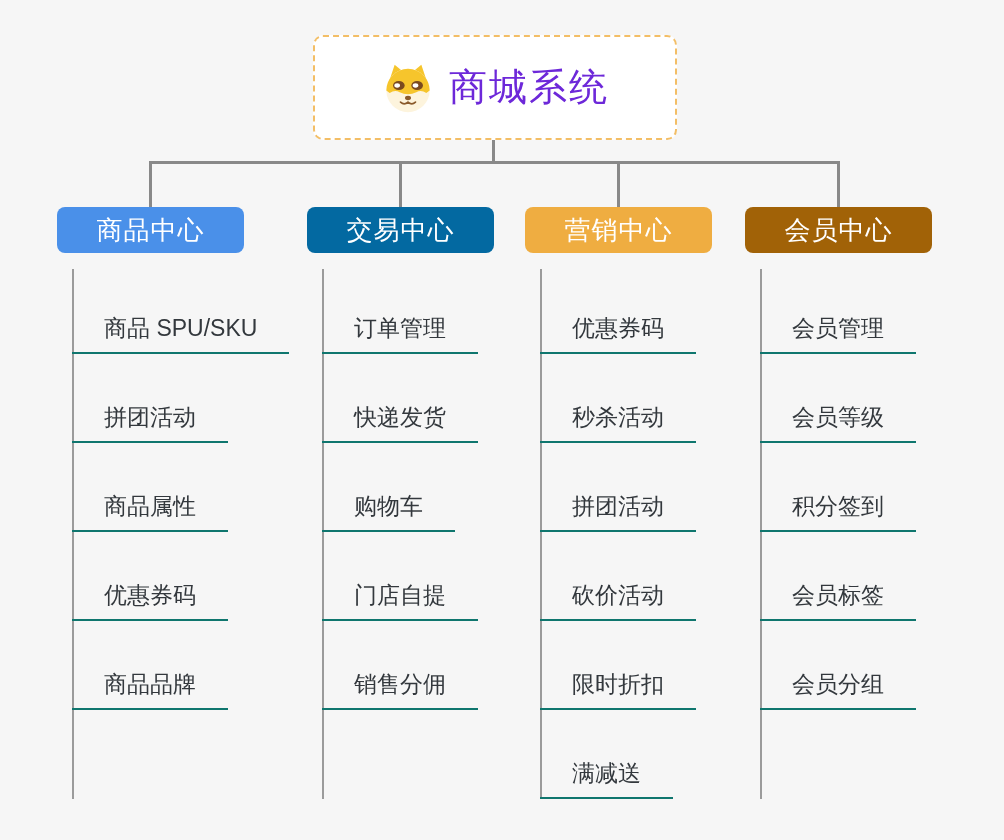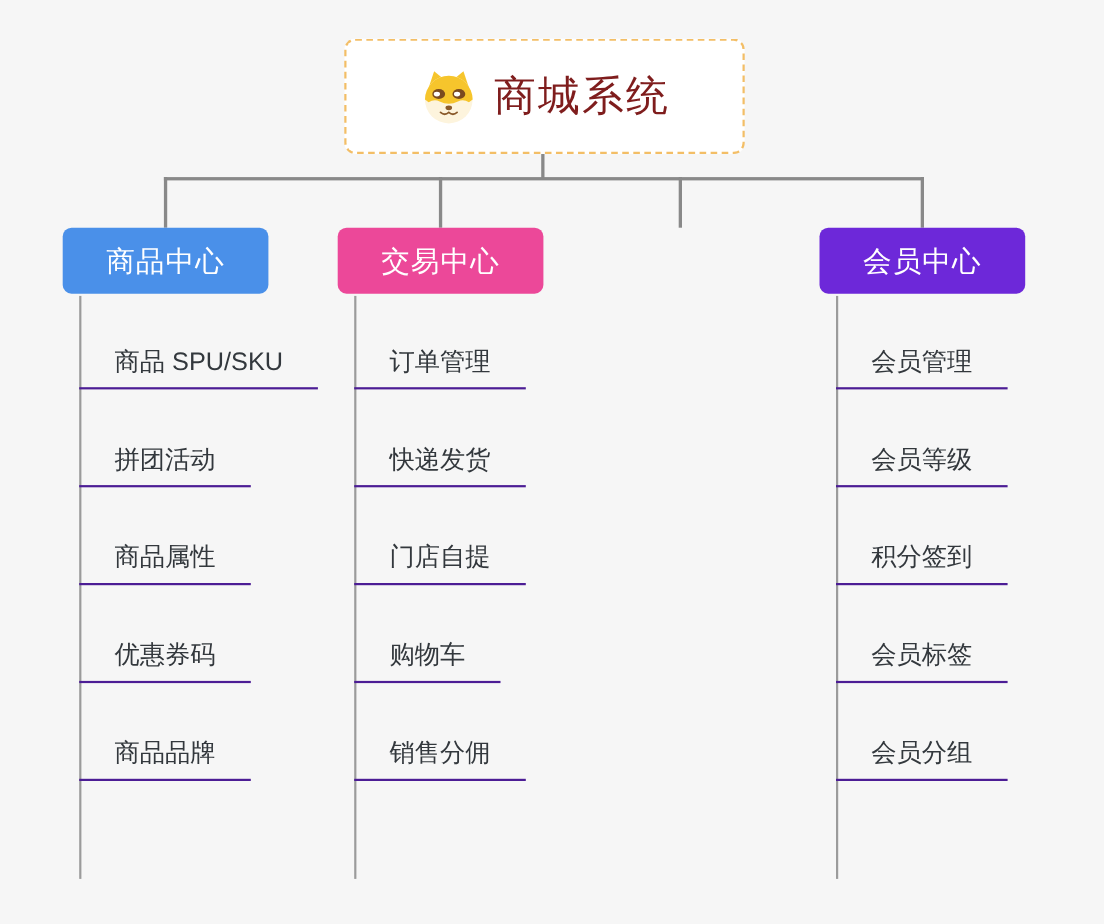--- a/index.html
+++ b/index.html
@@ -20,42 +20,42 @@
     box-sizing:border-box;
     background:#ffffff;
     border:2px dashed #f3be66;
     border-radius:10px;
     display:flex;align-items:center;justify-content:center;
     gap:14px;
   }
   .root-title{
     font-size:38px;
     letter-spacing:2px;
-    color:#7f1d1d;
+    color:#6d28d9;
   }
   
   .conn{position:absolute;background:#898989;}
   .conn-root-stem{left:492px;top:140px;width:3px;height:22px;}
   .conn-horizontal{left:149px;top:161px;width:691px;height:3px;}
   .conn-drop{top:161px;width:3px;height:46px;}
   .conn-drop-0{left:149px;}
   .conn-drop-1{left:399px;}
   .conn-drop-2{left:617px;}
   .conn-drop-3{left:837px;}
   
   .branch{
     position:absolute;top:207px;width:187px;height:600px;
   }
   .branch-0{left:57px;}
   .branch-1{left:307px;}
   .branch-2{left:525px;}
   .branch-3{left:745px;}
   .branch-header{
     position:absolute;left:0;top:0;
-    width:187px;height:60px;
+    width:187px;height:46px;
     border-radius:8px;
     display:flex;align-items:center;justify-content:center;
     color:#ffffff;
     font-size:26px;
     letter-spacing:1px;
   }
   .branch-line{
     position:absolute;left:15px;top:62px;
     width:2px;height:530px;
     background:#9b9b9b;
@@ -64,21 +64,21 @@
     position:absolute;left:15px;top:58px;
     width:max-content;
   }
   .item-row{
     height:89px;
     display:flex;align-items:flex-end;
   }
   .item-label{
     display:inline-block;
     padding:0 32px 8px 32px;
-    border-bottom:2px solid #4c1d95;
+    border-bottom:2px solid #0f766e;
     font-size:23px;
     color:#33383d;
     white-space:nowrap;
   }
 </style>
 </head>
 <body>
 
 <div class="canvas">
 
@@ -129,44 +129,68 @@
         <div class="item-row">
           <div class="item-label">优惠券码</div>
         </div>
         <div class="item-row">
           <div class="item-label">商品品牌</div>
         </div>
       </div>
   </div>
 
   <div class="branch branch-1">
-    <div class="branch-header" style="background: #ec4899;">交易中心</div>
+    <div class="branch-header" style="background: #0369a1;">交易中心</div>
     <div class="branch-line"></div>
     <div class="branch-items">
         <div class="item-row">
           <div class="item-label">订单管理</div>
         </div>
         <div class="item-row">
           <div class="item-label">快递发货</div>
         </div>
         <div class="item-row">
+          <div class="item-label">购物车</div>
+        </div>
+        <div class="item-row">
           <div class="item-label">门店自提</div>
         </div>
         <div class="item-row">
-          <div class="item-label">购物车</div>
-        </div>
-        <div class="item-row">
           <div class="item-label">销售分佣</div>
         </div>
       </div>
   </div>
 
+  <div class="branch branch-2">
+    <div class="branch-header" style="background: rgb(239, 173, 65);">营销中心</div>
+    <div class="branch-line"></div>
+    <div class="branch-items">
+        <div class="item-row">
+          <div class="item-label">优惠券码</div>
+        </div>
+        <div class="item-row">
+          <div class="item-label">秒杀活动</div>
+        </div>
+        <div class="item-row">
+          <div class="item-label">拼团活动</div>
+        </div>
+        <div class="item-row">
+          <div class="item-label">砍价活动</div>
+        </div>
+        <div class="item-row">
+          <div class="item-label">限时折扣</div>
+        </div>
+        <div class="item-row">
+          <div class="item-label">满减送</div>
+        </div>
+      </div>
+  </div>
 
   <div class="branch branch-3">
-    <div class="branch-header" style="background: #6d28d9; text-align: right;">会员中心</div>
+    <div class="branch-header" style="background: #a16207; text-align: right;">会员中心</div>
     <div class="branch-line"></div>
     <div class="branch-items">
         <div class="item-row">
           <div class="item-label">会员管理</div>
         </div>
         <div class="item-row">
           <div class="item-label">会员等级</div>
         </div>
         <div class="item-row">
           <div class="item-label">积分签到</div>

